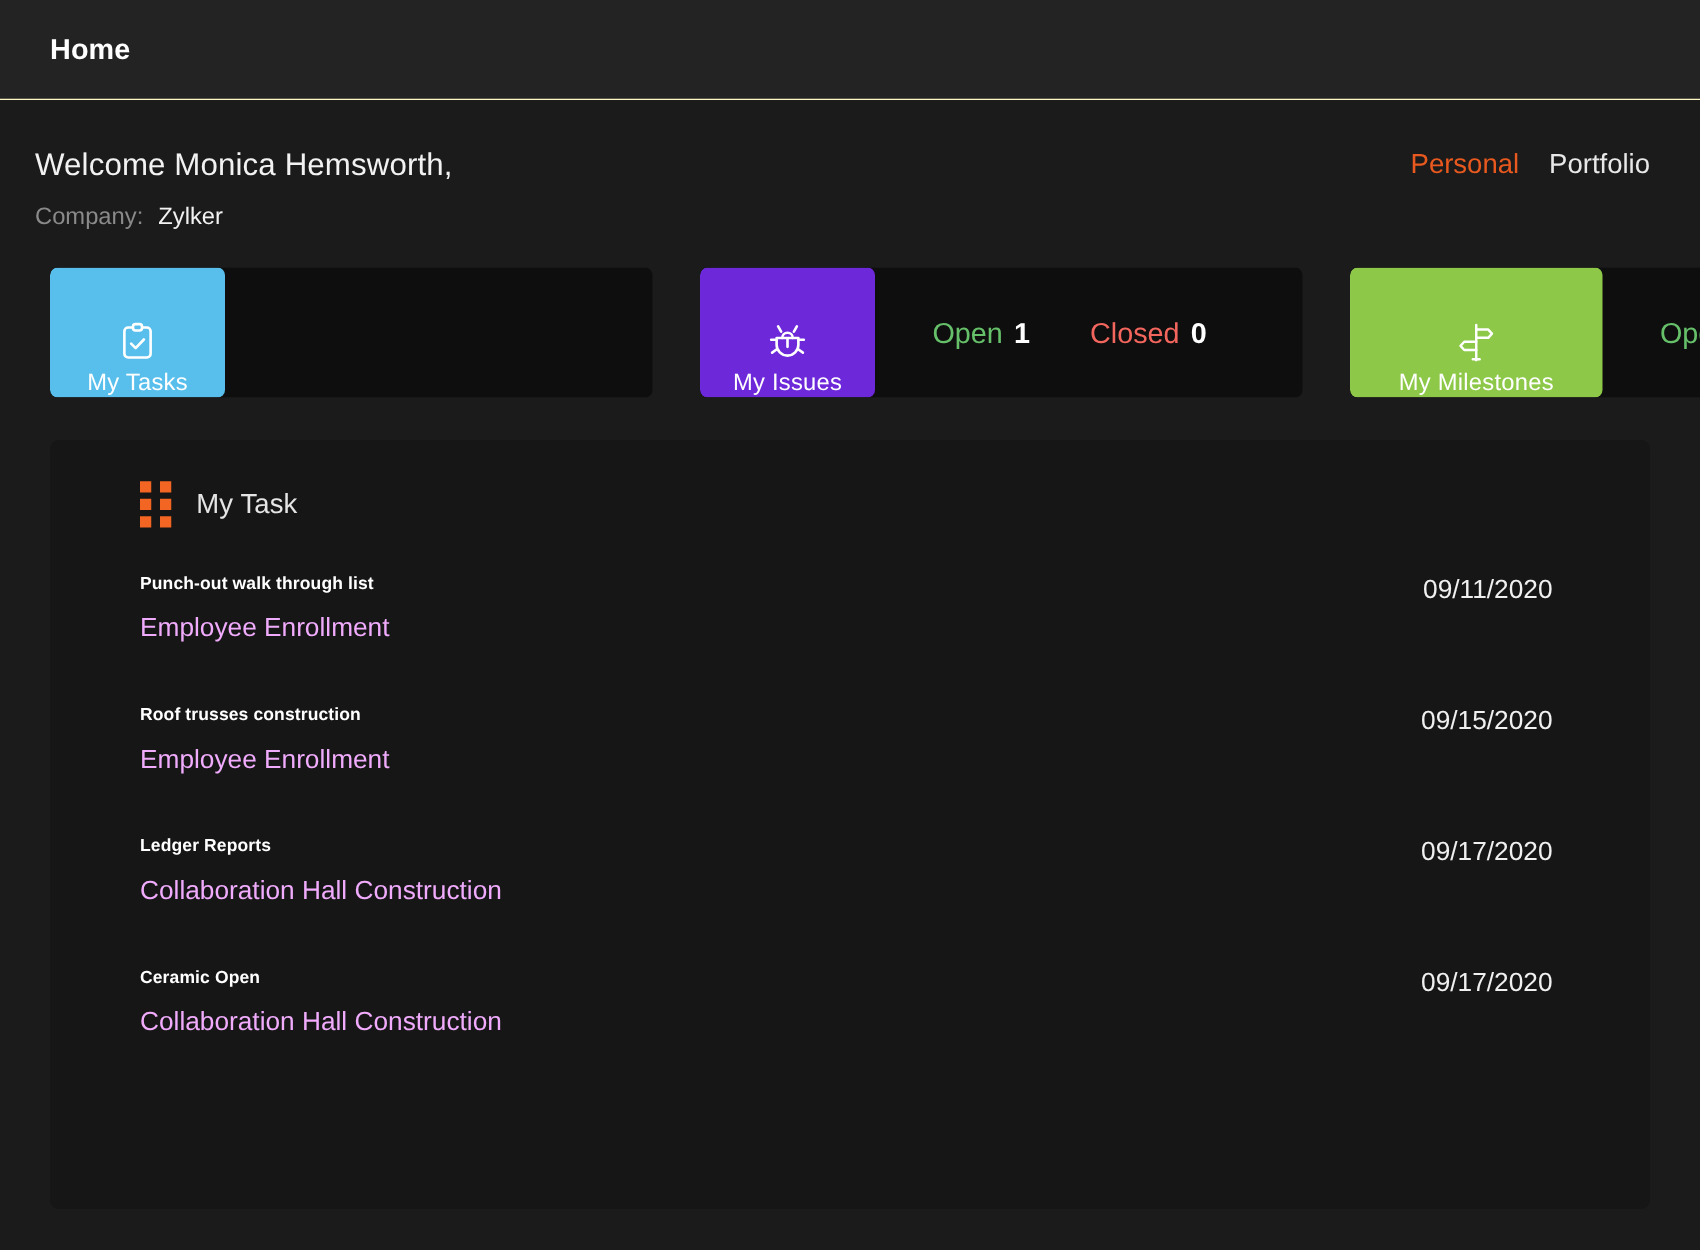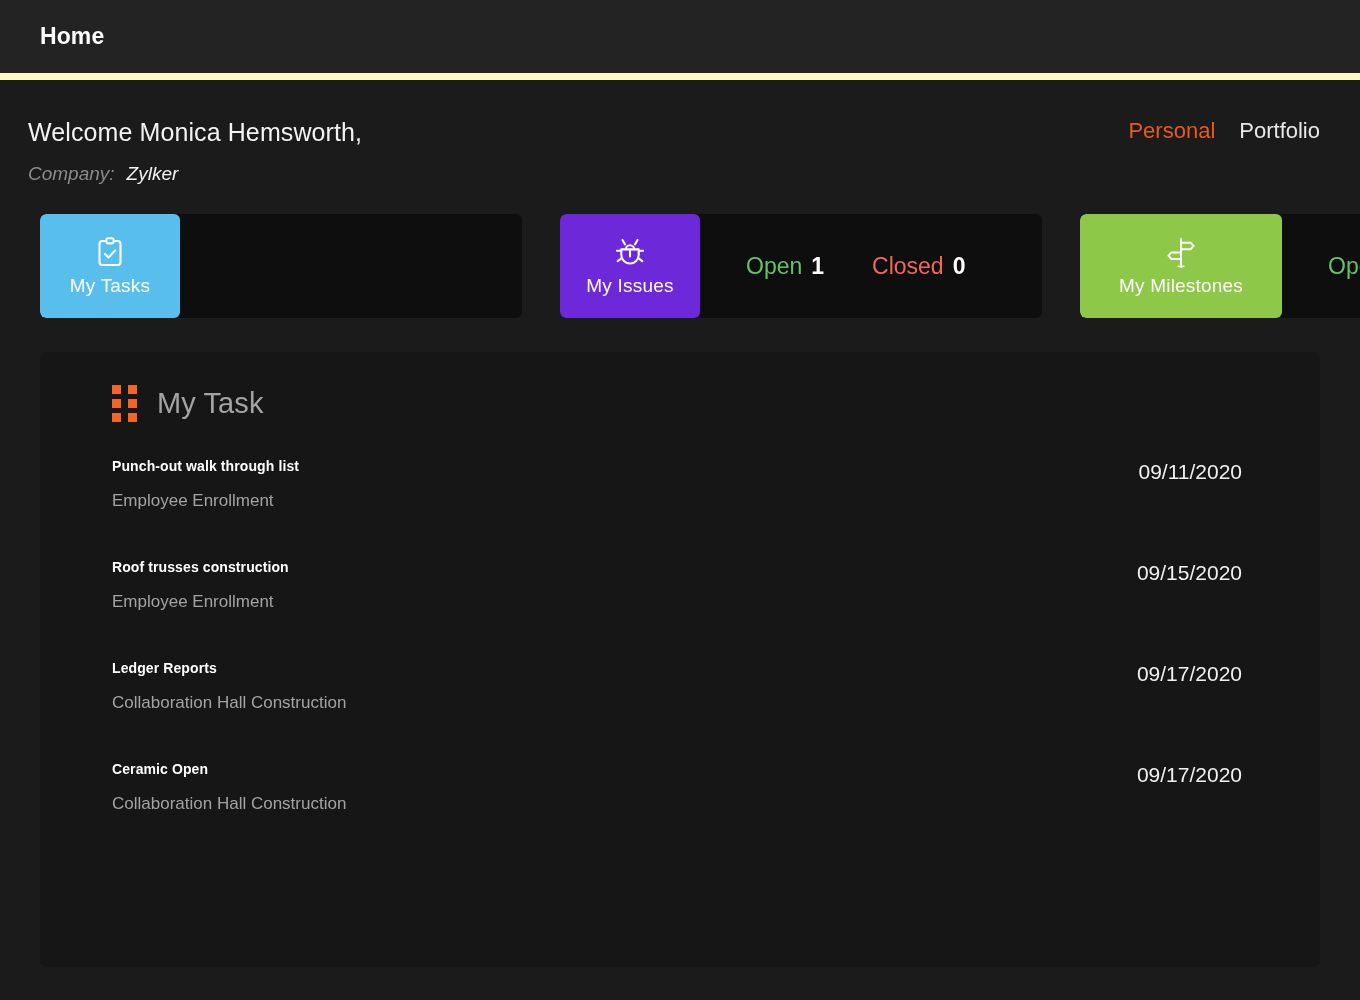--- a/index.html
+++ b/index.html
@@ -14,21 +14,21 @@
     background: #1b1b1b;
     font-family: "Liberation Sans", sans-serif;
     color: #ffffff;
     -webkit-font-smoothing: antialiased;
   }
 
   
   .topbar {
     height: 80px;
     background: #232323;
-    border-bottom: 7px solid #fef9c3;
+    border-bottom: 1px solid #fef9c3;
     display: flex;
     align-items: center;
     padding-left: 40px;
   }
   .topbar-title {
     font-size: 23px;
     font-weight: bold;
     color: #ffffff;
     letter-spacing: .1px;
   }
@@ -42,21 +42,20 @@
     font-size: 25px;
     font-weight: 400;
     color: #f2f2f2;
     letter-spacing: .1px;
   }
   .company-line {
     margin-top: 16px;
     font-size: 19px;
     display: flex;
     align-items: flex-end;
-    font-style: italic;
   }
   .company-label { color: #8a8a8a; font-weight: 400; }
   .company-value { color: #f2f2f2; margin-left: 12px; }
 
   .view-switch {
     position: absolute;
     right: 40px;
     top: 38px;
     display: flex;
     align-items: center;
@@ -85,21 +84,21 @@
     align-items: stretch;
     overflow: hidden;
   }
   .card-badge {
     width: 140px;
     flex: 0 0 140px;
     border-radius: 6px;
     display: flex;
     flex-direction: column;
     align-items: center;
-    justify-content: center;
+    justify-content: flex-end;
     gap: 4px;
     color: #ffffff;
   }
   .card-badge svg { display: block; }
   .card-badge-label {
     font-size: 19px;
     color: #ffffff;
     white-space: nowrap;
     letter-spacing: .2px;
   }
@@ -131,41 +130,41 @@
     padding-left: 38px;
     height: 46px;
   }
   .drag-handle {
     display: grid;
     grid-template-columns: repeat(2, 9px);
     grid-template-rows: repeat(3, 9px);
     gap: 5px 7px;
   }
   .drag-handle i { background: #f26522; display: block; width: 9px; height: 9px; }
-  .panel-title { font-size: 29px; color: #a3a3a3; letter-spacing: .1px; }
+  .panel-title { font-size: 22px; color: #e5e5e5; letter-spacing: .1px; }
 
   .task-list { margin-top: 32px; }
   .task-row {
     display: flex;
     align-items: flex-start;
     justify-content: space-between;
     padding: 0 44px 0 38px;
     margin-bottom: 48px;
   }
   .task-row:last-child { margin-bottom: 0; }
   .task-name {
     font-size: 14px;
     font-weight: bold;
     color: #ffffff;
     letter-spacing: .1px;
   }
   .task-project {
     margin-top: 17px;
-    font-size: 17px;
-    color: #a3a3a3;
+    font-size: 21px;
+    color: #f0abfc;
     font-weight: 400;
   }
   .task-date {
     font-size: 21px;
     color: #f0f0f0;
     font-weight: 400;
     padding-top: 2px;
     white-space: nowrap;
   }
 </style>

